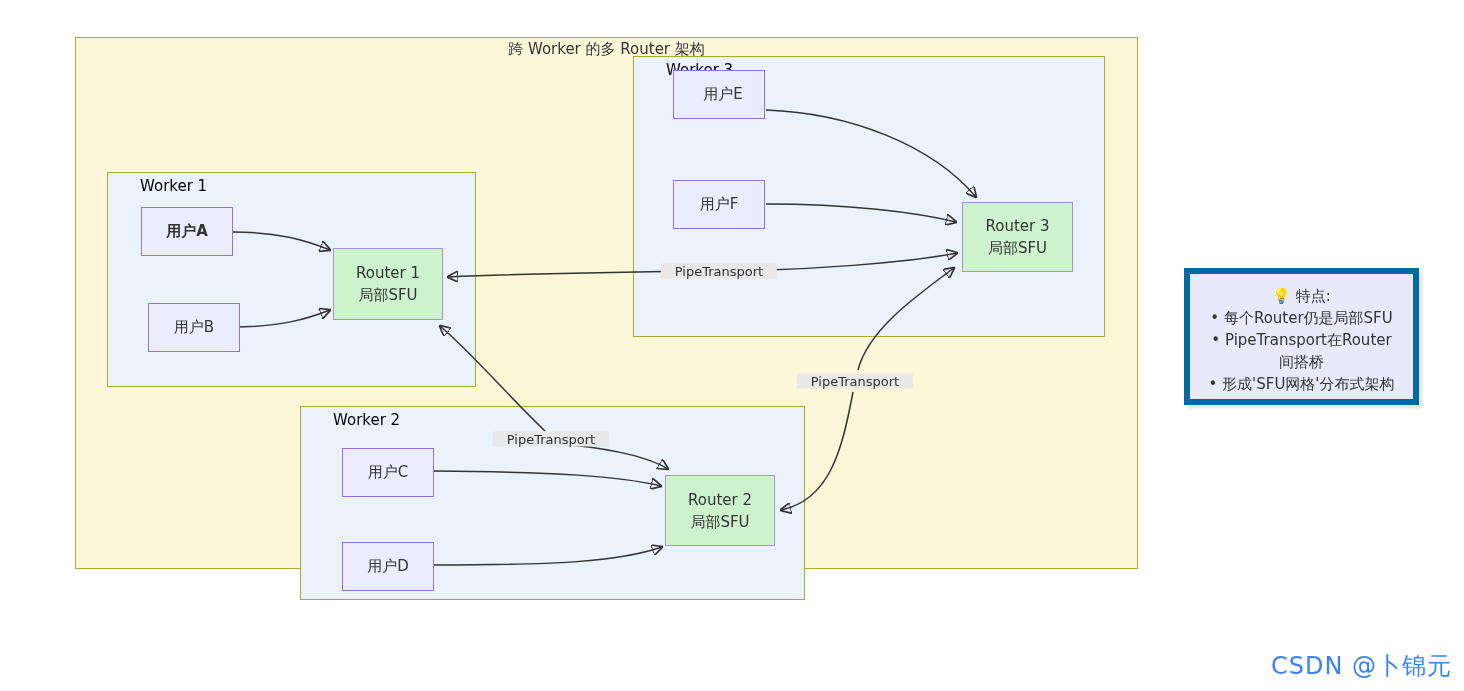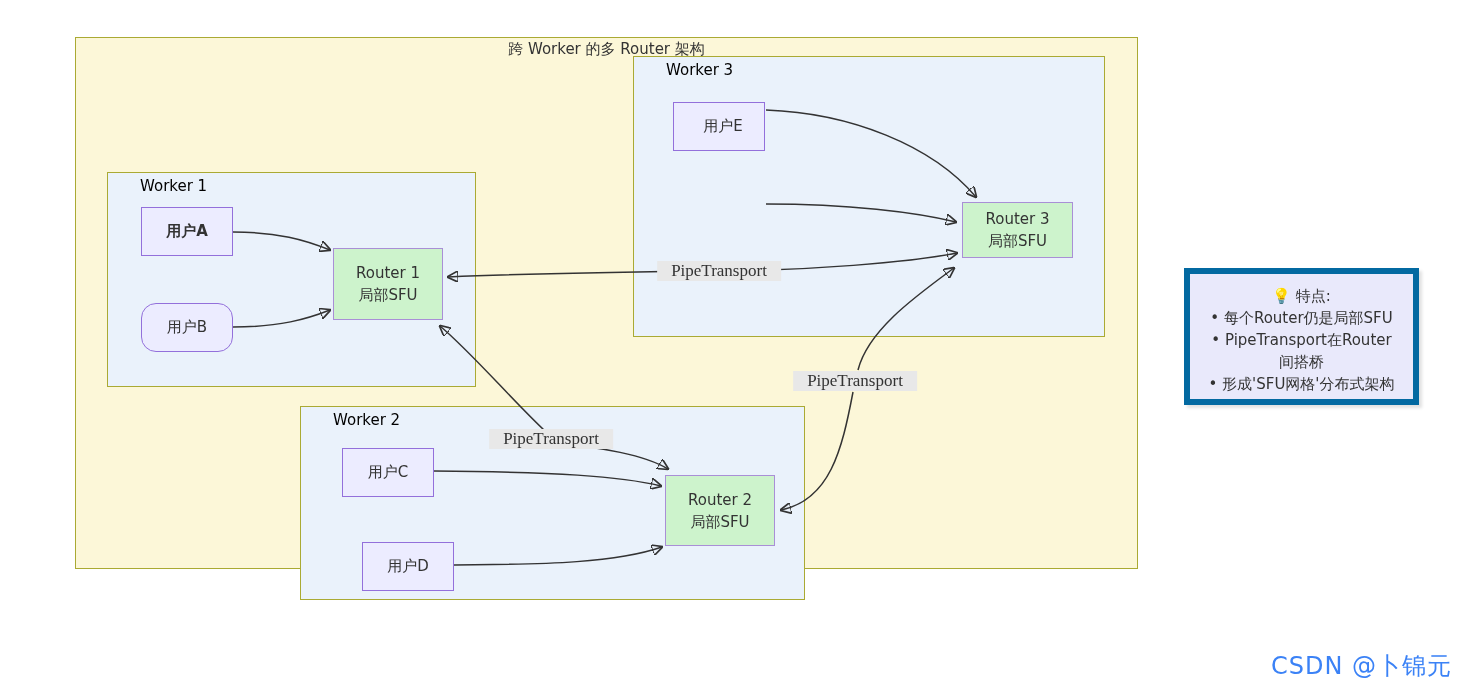--- a/index.html
+++ b/index.html
@@ -29,33 +29,33 @@
   
   .node{
     position:absolute;box-sizing:border-box;display:flex;align-items:center;justify-content:center;
     font-size:15px;color:#333;text-align:center;
   }
   .user-node{background:#ececff;border:1px solid #9370db;width:92px;height:49px;}
   .router-node{
     background:#cdf3cc;border:1px solid #a98fd6;width:110px;height:71px;
     flex-direction:column;line-height:22px;
   }
-  #user-a{left:141px;top:207px;font-weight:bold;}  #user-b{left:141px;top:303px;border-radius:15px;}
-  #user-c{left:342px;top:448px;}  #user-d{left:342px;top:542px;margin-left:20px;}
-  #user-e{left:673px;top:102px;padding-left:8px;}   #user-f{left:673px;top:180px;}
+  #user-a{left:141px;top:207px;font-weight:bold;}  #user-b{left:148px;top:303px;}
+  #user-c{left:342px;top:448px;}  #user-d{left:342px;top:542px;}
+  #user-e{left:673px;top:70px;padding-left:8px;}   #user-f{left:673px;top:180px;}
   #router1{left:333px;top:248px;height:72px;}
   #router2{left:665px;top:475px;}
-  #router3{left:962px;top:202px;width:111px;height:56px;}
+  #router3{left:962px;top:202px;width:111px;height:70px;}
   
   #edges{position:absolute;left:0;top:0;width:1464px;height:691px;pointer-events:none;}
   #edges path{fill:none;stroke:#333333;stroke-width:1.5px;}
   
   .edge-label{
     position:absolute;transform:translate(-50%,-50%);
-    background:#e8e8e8;color:#333;font-size:17px;padding:0 14px;white-space:nowrap;font-family:Liberation Serif, serif;
+    background:#e8e8e8;color:#333;font-size:13px;padding:0 14px;white-space:nowrap;
   }
   #lbl-r3-r1{left:719px;top:271px;}
   #lbl-r1-r2{left:551px;top:439px;}
   #lbl-r2-r3{left:855px;top:381px;}
   
   .note{
     position:absolute;left:1184px;top:268px;width:235px;height:137px;box-sizing:border-box;
     background:#e9e9fb;border:6px solid #0369a1;box-shadow:3px 3px 3px rgba(0,0,0,0.12);
     padding:11px 17px;font-size:15px;line-height:22px;text-align:center;color:#333;
   }
@@ -123,20 +123,23 @@
     <span>用户D</span>
   </div>
   <div class="node router-node" id="router2">
     <span>Router 2</span>
     <span>局部SFU</span>
   </div>
 
   <div class="node user-node" id="user-e">
     <span>用户E</span>
   </div>
+  <div class="node user-node" id="user-f">
+    <span>用户F</span>
+  </div>
   <div class="node router-node" id="router3">
     <span>Router 3</span>
     <span>局部SFU</span>
   </div>
 
   <div class="edge-label" id="lbl-r3-r1">PipeTransport</div>
   <div class="edge-label" id="lbl-r1-r2">PipeTransport</div>
   <div class="edge-label" id="lbl-r2-r3">PipeTransport</div>
 
   <div class="note">

